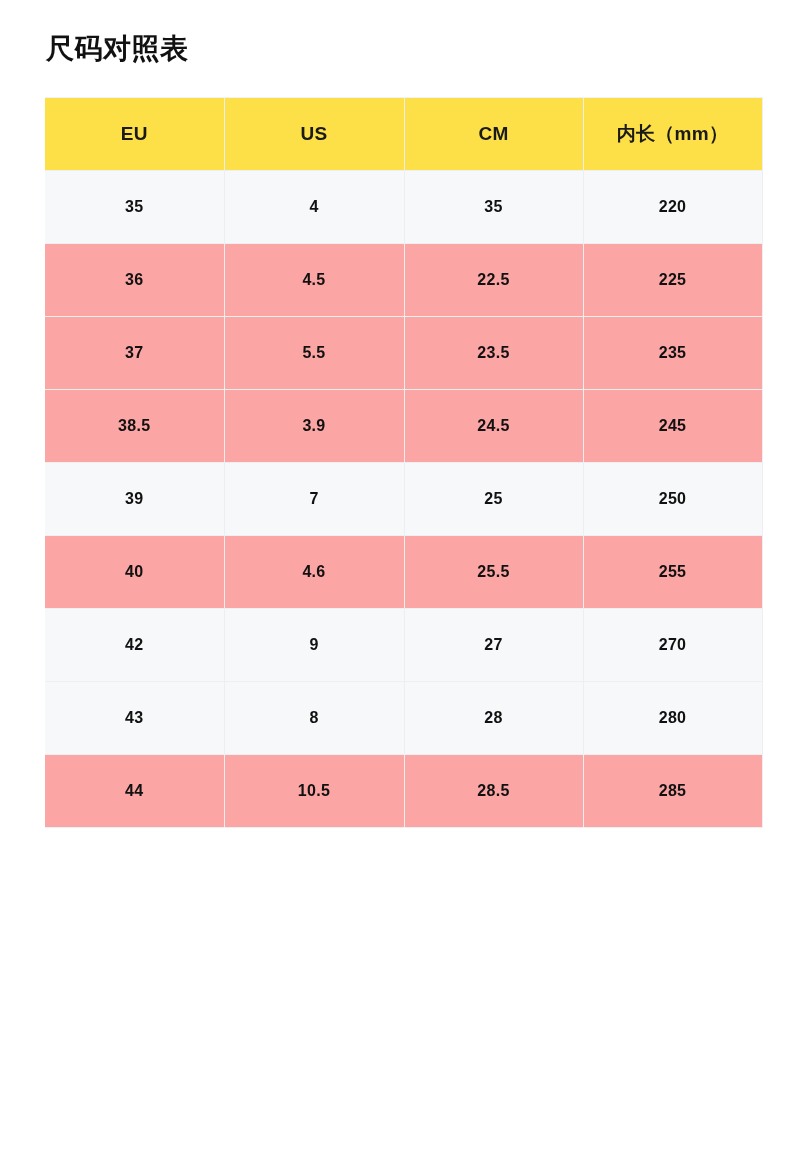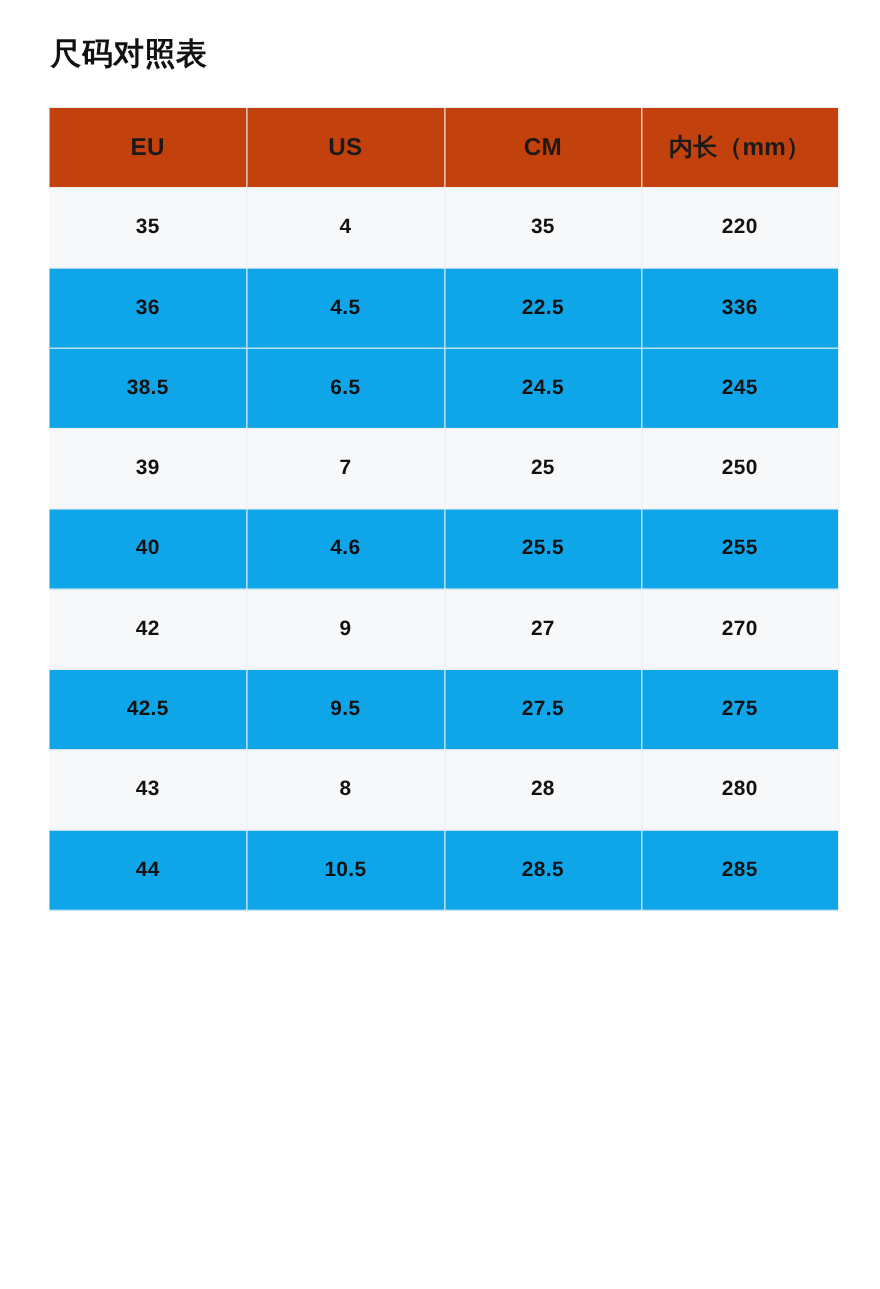--- a/index.html
+++ b/index.html
@@ -55,44 +55,44 @@
   table.size-table col.c-mm { width: 179px; }
 
   table.size-table th,
   table.size-table td {
     height: 72px;
     text-align: center;
     vertical-align: middle;
     padding: 0;
     border-right: 1px solid #eceef0;
     border-bottom: 1px solid #eeeff1;
-    font-size: 19px;
+    font-size: 16px;
     font-weight: 700;
     color: #111111;
     letter-spacing: 0.3px;
   }
 
   table.size-table th:last-child,
   table.size-table td:last-child {
     border-right: 1px solid #eceef0;
   }
 
   table.size-table thead th {
-    background: #c2410c;
+    background: #fde047;
     font-weight: 600;
-    font-size: 22px;
+    font-size: 19px;
     color: #1a1a1a;
     border-top: 1px solid #f1f2f4;
   }
 
   table.size-table tbody tr.row-alt td {
     background: #f7f8f9;
   }
   table.size-table tbody tr.row-plain td {
-    background: #0ea5e9;
+    background: #fca5a5;
   }
 
   table.size-table tbody td.col-eu,
   table.size-table tbody td.col-us,
   table.size-table tbody td.col-cm,
   table.size-table tbody td.col-mm {
     font-weight: 700;
   }
 </style>
 </head>
@@ -122,25 +122,31 @@
           <tr class="row-alt">
             <td class="col-eu">35</td>
             <td class="col-us">4</td>
             <td class="col-cm">35</td>
             <td class="col-mm">220</td>
           </tr>
           <tr class="row-plain">
             <td class="col-eu">36</td>
             <td class="col-us">4.5</td>
             <td class="col-cm">22.5</td>
-            <td class="col-mm">336</td>
+            <td class="col-mm">225</td>
+          </tr>
+          <tr class="row-plain">
+            <td class="col-eu">37</td>
+            <td class="col-us">5.5</td>
+            <td class="col-cm">23.5</td>
+            <td class="col-mm">235</td>
           </tr>
           <tr class="row-plain">
             <td class="col-eu">38.5</td>
-            <td class="col-us">6.5</td>
+            <td class="col-us">3.9</td>
             <td class="col-cm">24.5</td>
             <td class="col-mm">245</td>
           </tr>
           <tr class="row-alt">
             <td class="col-eu">39</td>
             <td class="col-us">7</td>
             <td class="col-cm">25</td>
             <td class="col-mm">250</td>
           </tr>
           <tr class="row-plain">
@@ -148,26 +154,20 @@
             <td class="col-us">4.6</td>
             <td class="col-cm">25.5</td>
             <td class="col-mm">255</td>
           </tr>
           <tr class="row-alt">
             <td class="col-eu">42</td>
             <td class="col-us">9</td>
             <td class="col-cm">27</td>
             <td class="col-mm">270</td>
           </tr>
-          <tr class="row-plain">
-            <td class="col-eu">42.5</td>
-            <td class="col-us">9.5</td>
-            <td class="col-cm">27.5</td>
-            <td class="col-mm">275</td>
-          </tr>
           <tr class="row-alt">
             <td class="col-eu">43</td>
             <td class="col-us">8</td>
             <td class="col-cm">28</td>
             <td class="col-mm">280</td>
           </tr>
           <tr class="row-plain">
             <td class="col-eu">44</td>
             <td class="col-us">10.5</td>
             <td class="col-cm">28.5</td>

